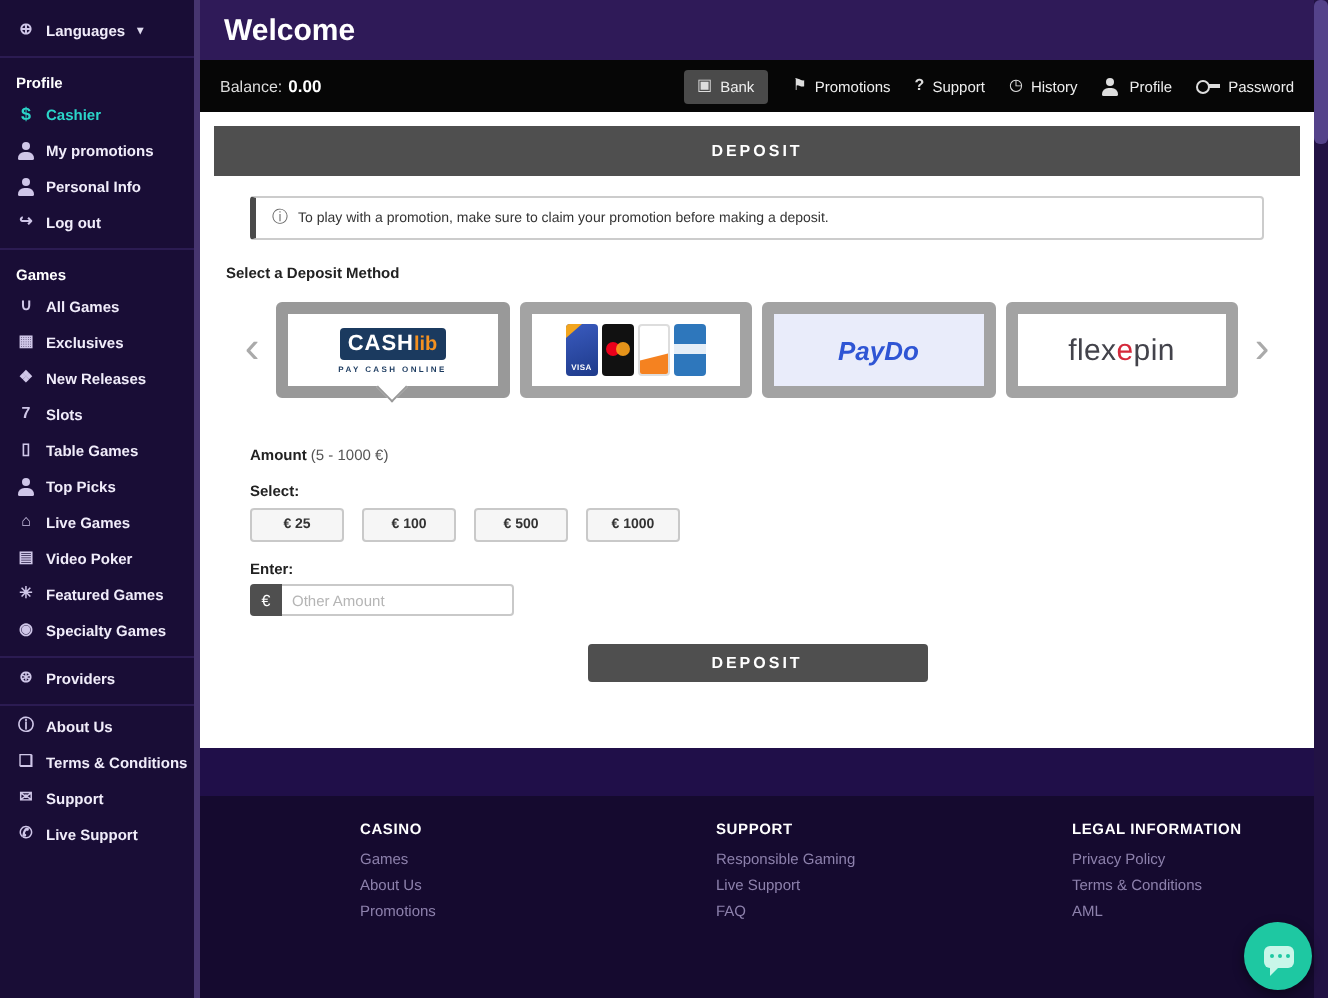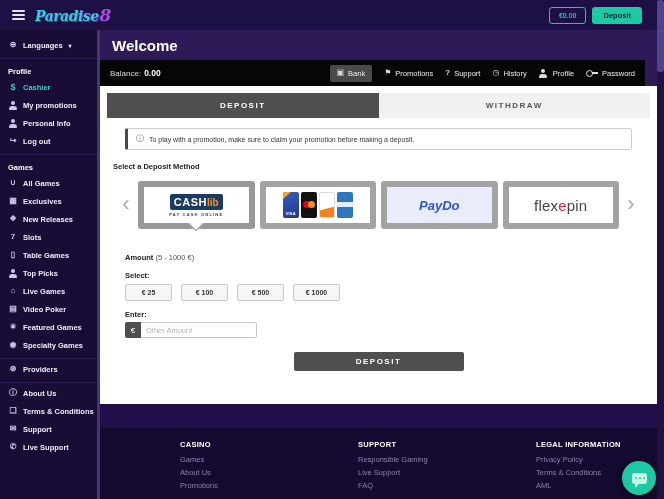--- a/index.html
+++ b/index.html
@@ -34,21 +34,21 @@
   .ip::before{content:"";position:absolute;top:0;left:2.5px;width:4px;height:4px;border-radius:50%;background:currentColor}
   .ip::after{content:"";position:absolute;bottom:0;left:.5px;width:8px;height:4px;border-radius:4px 4px 1px 1px;background:currentColor}
   .ik{position:relative;display:inline-block;width:12px;height:8px}
   .ik::before{content:"";position:absolute;left:0;top:1px;width:5px;height:5px;border:1.5px solid currentColor;border-radius:50%}
   .ik::after{content:"";position:absolute;left:6px;top:3px;width:6px;height:1.5px;background:currentColor}
 
   
   .main{flex:1;background:#2f1a58;min-width:0;display:flex;flex-direction:column}
   h1.welcome{margin:8px 0 7px 12px;font-size:15px;color:#fff;font-weight:bold;height:15px;line-height:15px}
 
-  .balancebar{height:26px;flex:0 0 26px;background:#060606;display:flex;align-items:center;padding:0 10px;margin-right:19px}
+  .balancebar{height:26px;flex:0 0 26px;background:#060606;display:flex;align-items:center;padding:0 10px;margin-right:7px}
   .bal{font-size:8px;color:#ddd}
   .bal b{color:#fff;margin-left:3px;font-size:8.5px}
   .bnav{margin-left:auto;display:flex;align-items:center;gap:12px}
   .bitem{display:flex;align-items:center;gap:4px;font-size:7.5px;color:#eee;cursor:pointer}
   .bitem.active{background:#4a4a4a;padding:4px 7px;border-radius:2px}
   .bic{font-size:8px;color:#ddd;position:relative;line-height:1}
   .dot{position:absolute;top:-3px;right:-4px;width:5px;height:5px;border-radius:50%;background:#e23a2e}
 
   
   .panel{height:318px;flex:0 0 318px;background:#fff;margin-right:7px;padding:7px 7px 0;overflow:hidden}
@@ -110,34 +110,20 @@
   .fab{position:absolute;right:8px;bottom:4px;width:34px;height:34px;border-radius:50%;background:#1ec8a2;border:none;display:flex;align-items:center;justify-content:center;box-shadow:0 2px 6px rgba(0,0,0,.45);cursor:pointer}
   .bub{position:relative;width:15px;height:11px;background:#c9f6e9;border-radius:3px}
   .bub::before{content:"";position:absolute;top:4px;left:3px;width:2px;height:2px;border-radius:50%;background:#1ec8a2;box-shadow:4px 0 0 #1ec8a2,8px 0 0 #1ec8a2}
   .bub::after{content:"";position:absolute;bottom:-4px;left:3px;width:0;height:0;border-top:4px solid #c9f6e9;border-right:4px solid transparent}
 </style>
 </head>
 <body>
 
 <div class="page">
 
-  <header class="topbar">
-    <div class="hb">
-        <span></span>
-        <span></span>
-        <span></span>
-      </div>
-    <div class="logo">
-      <span class="lg1">Paradise</span><span class="lg2">8</span>
-    </div>
-    <div class="top-actions">
-      <button class="pill">€0.00</button>
-      <button class="depbtn">Deposit</button>
-    </div>
-  </header>
 
   <div class="body-row">
 
     <aside class="sidebar">
       <div class="s-item">
         <span class="s-ic">⊕</span>
         <span>Languages</span>
         <span class="caret">▾</span>
       </div>
       <div class="s-div"></div>
@@ -256,21 +242,20 @@
           <div class="bitem">
             <span class="ik" style="color:#ddd"></span>
             <span>Password</span>
           </div>
         </nav>
       </div>
 
       <section class="panel">
         <div class="tabs">
           <div class="tab active">DEPOSIT</div>
-          <div class="tab inactive">WITHDRAW</div>
         </div>
 
         <div class="info">
           <span class="info-ic">ⓘ</span>
           <span>To play with a promotion, make sure to claim your promotion before making a deposit.</span>
         </div>
 
         <div class="method-label">Select a Deposit Method</div>
 
         <div class="carousel">

